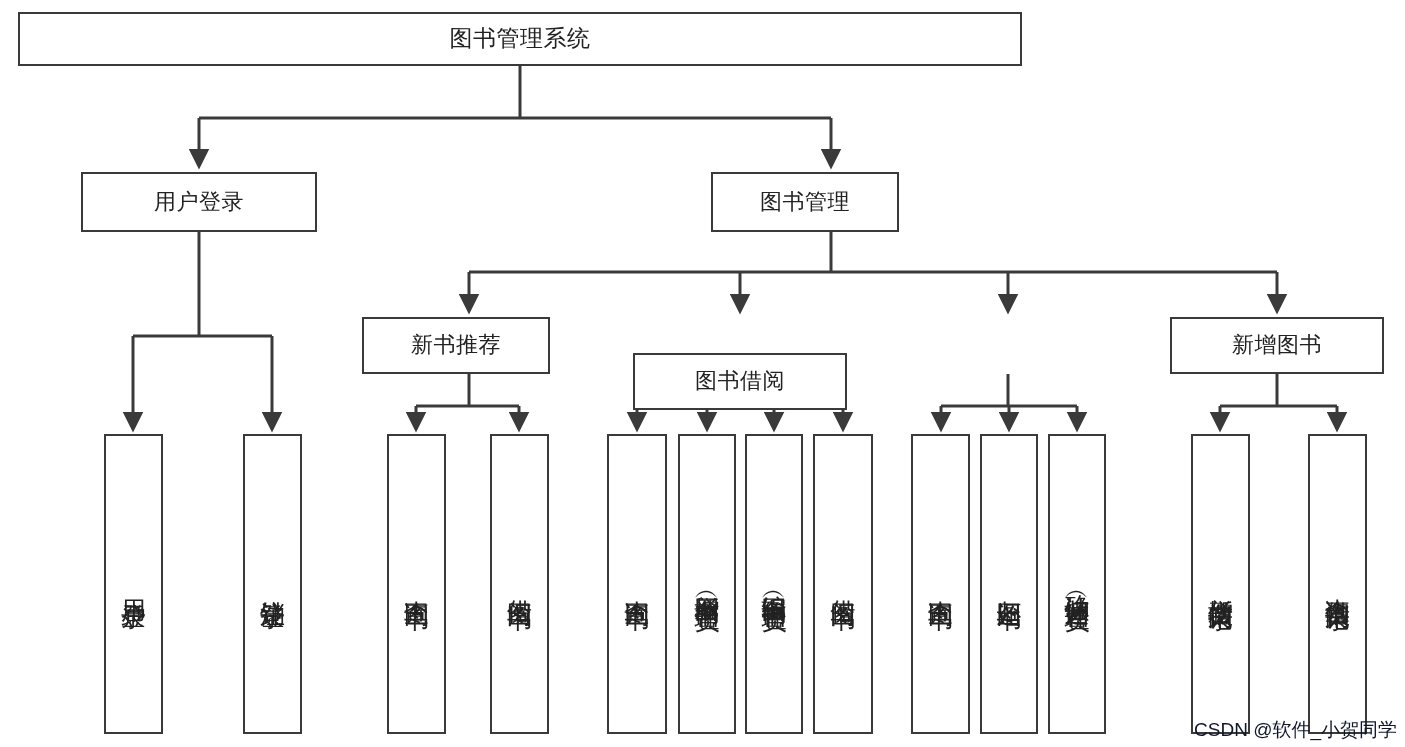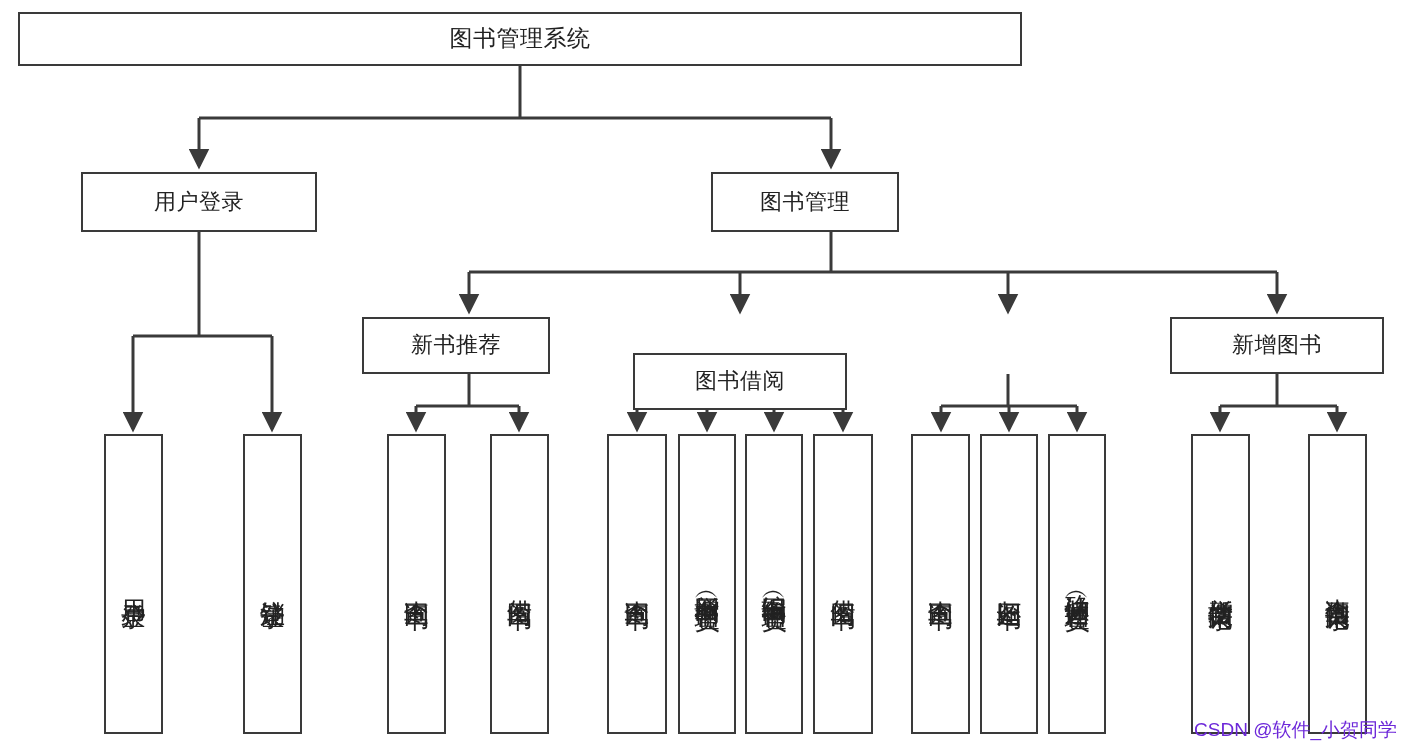--- a/index.html
+++ b/index.html
@@ -64,21 +64,21 @@
   }
   
   .node.root .label {
     font-size: 23px;
   }
   .watermark {
     position: absolute;
     right: 8px;
     bottom: 4px;
     font-size: 19px;
-    color: #6d28d9;
+    color: #0f172a;
     font-family: "Liberation Sans", "DejaVu Sans", sans-serif;
     white-space: nowrap;
     z-index: 3;
     user-select: none;
   }
 </style>
 </head>
 <body>
 
 <div id="canvas">

